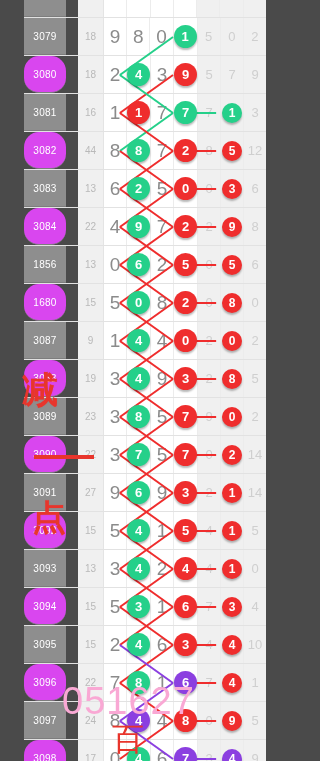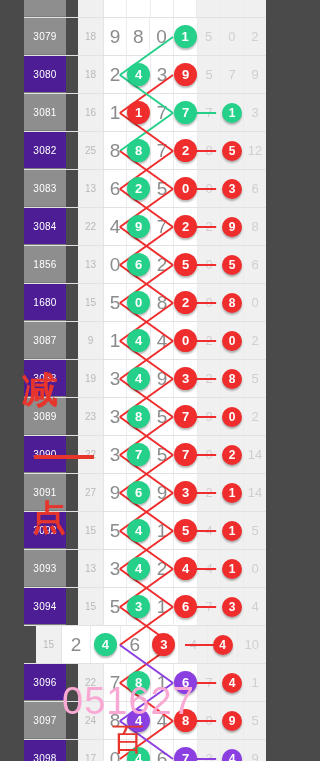--- a/index.html
+++ b/index.html
@@ -18,21 +18,21 @@
   .grid{
     position:absolute; left:12px; right:12px; top:0; bottom:0;
     overflow:hidden;
     padding-left:12px;
   }
 
   .row{
     position:relative; display:flex; height:38px; width:100%;
     border-bottom:1px solid #e2e2e2;
   }
-  .row.alt .c-id{ background:#4c1d95; }
+  .row.alt .c-id{ background:#d946ef;border-radius:15px; }
   .row .c-id{
     width:42px; flex:0 0 42px; background:#8e8e8e; color:#fff;
     display:flex; align-items:center; justify-content:center;
     font-size:10px; letter-spacing:.3px;
     border-bottom:1px solid #7d7d7d;
   }
   .row .c-sum{
     width:26px; flex:0 0 26px; background:#f0f0f0; color:#b9b9b9;
     display:flex; align-items:center; justify-content:center; font-size:10px;
     border-right:1px solid #e4e4e4;
@@ -183,21 +183,21 @@
           <div class="cell dim">
             <span class="ball g sm">1</span>
           </div>
           <div class="cell dim last">
             <span class="plain faint">3</span>
           </div>
         </div>
       </div>
       <div class="row alt">
         <div class="c-id">3082</div>
-        <div class="c-sum">25</div>
+        <div class="c-sum">44</div>
         <div class="cells">
           <div class="cell">
             <span class="plain">8</span>
           </div>
           <div class="cell">
             <span class="ball g">8</span>
           </div>
           <div class="cell">
             <span class="plain">7</span>
           </div>
@@ -533,20 +533,21 @@
           </div>
           <div class="cell dim">
             <span class="ball r sm">3</span>
           </div>
           <div class="cell dim last">
             <span class="plain faint">4</span>
           </div>
         </div>
       </div>
       <div class="row">
+        <div class="c-id">3095</div>
         <div class="c-sum">15</div>
         <div class="cells">
           <div class="cell">
             <span class="plain">2</span>
           </div>
           <div class="cell">
             <span class="ball g">4</span>
           </div>
           <div class="cell">
             <span class="plain">6</span>

